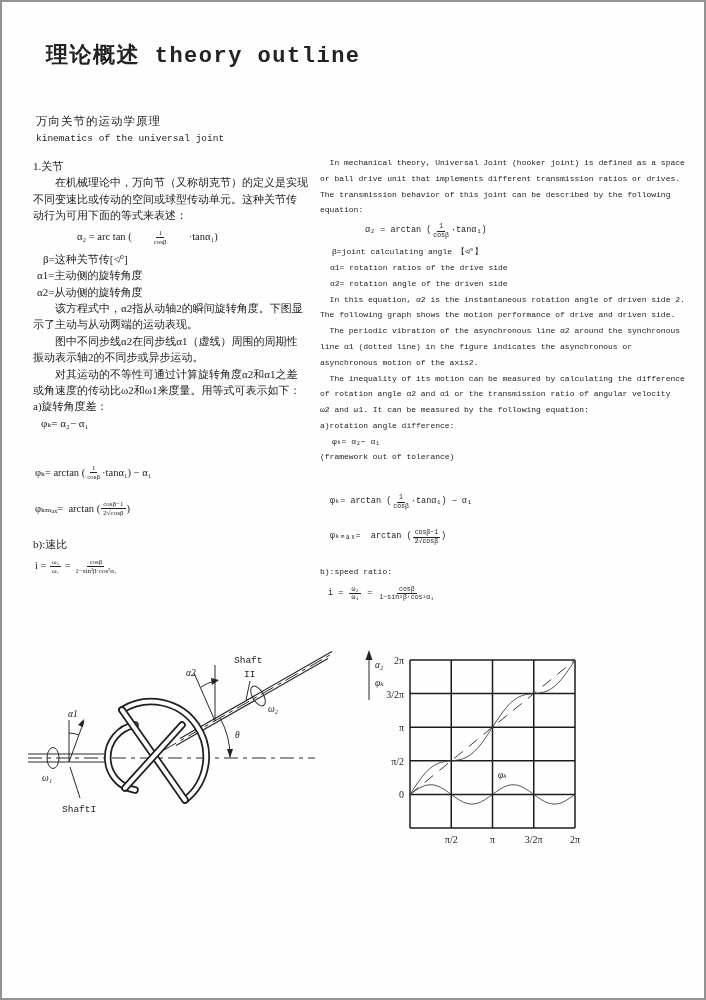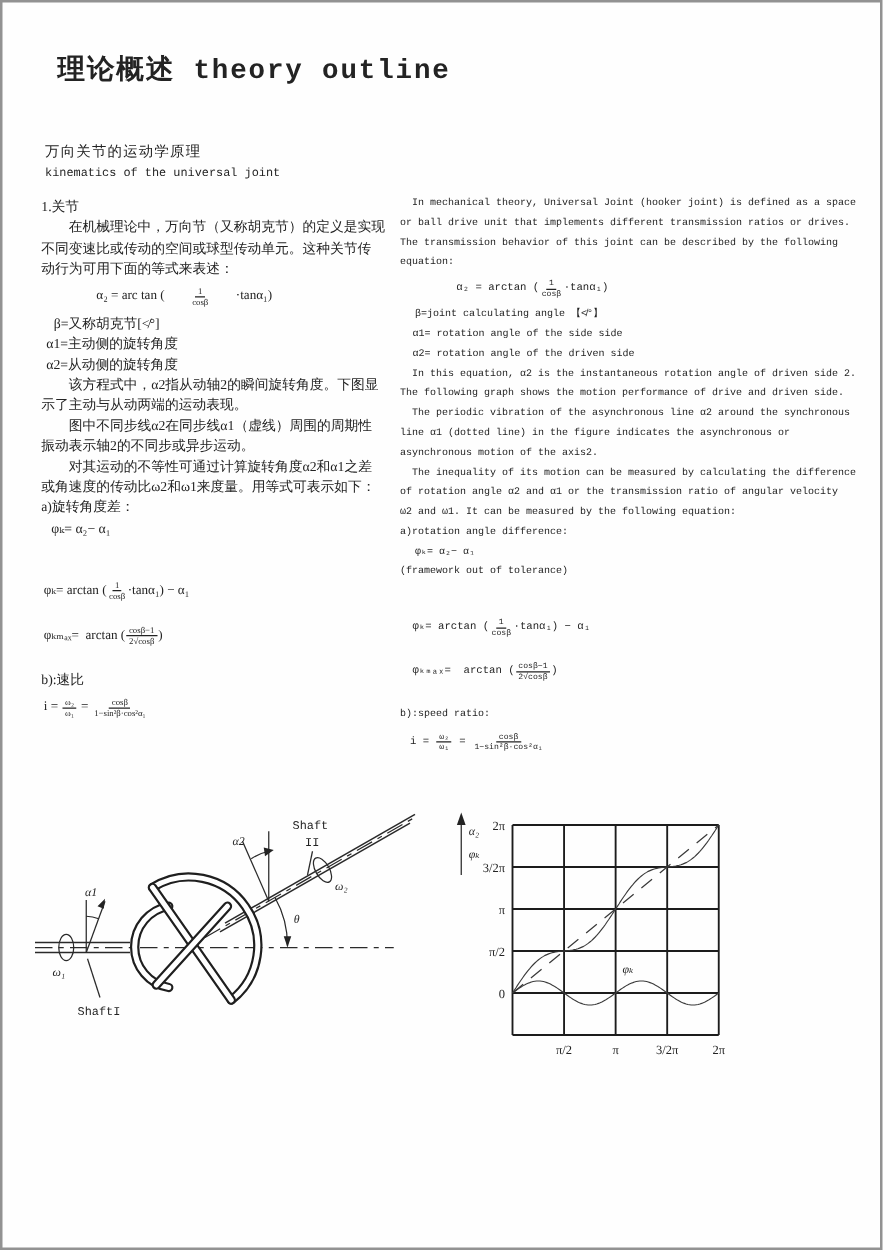--- a/index.html
+++ b/index.html
@@ -73,21 +73,21 @@
   <div class="pre">　　在机械理论中，万向节（又称胡克节）的定义是实现
 不同变速比或传动的空间或球型传动单元。这种关节传
 动行为可用下面的等式来表述：</div>
 
   <div class="eq ind38">
     <span>α₂ = arc tan (</span>
     <span class="frac"><span class="num">1</span><span class="den">cosβ</span></span>
     <span>·tanα₁)</span>
   </div>
 
-  <div class="ind10">β=又称胡克节[≮°]</div>
+  <div class="ind10">β=这种关节传[≮°]</div>
   <div class="ind4">α1=主动侧的旋转角度</div>
   <div class="ind4">α2=从动侧的旋转角度</div>
 
   <div class="pre">　　该方程式中，α2指从动轴2的瞬间旋转角度。下图显
 示了主动与从动两端的运动表现。</div>
   <div class="pre">　　图中不同步线α2在同步线α1（虚线）周围的周期性
 振动表示轴2的不同步或异步运动。</div>
   <div class="pre">　　对其运动的不等性可通过计算旋转角度α2和α1之差
 或角速度的传动比ω2和ω1来度量。用等式可表示如下：</div>
 
@@ -124,21 +124,21 @@
 The transmission behavior of this joint can be described by the following
 equation:</div>
 
   <div class="eq ind45">
     <span>α₂ = arctan (</span>
     <span class="frac"><span class="num">1</span><span class="den">cosβ</span></span>
     <span>·tanα₁)</span>
   </div>
 
   <div class="ind12">β=joint calculating angle 【≮°】</div>
-  <div class="ind10">α1= rotation angle of the side side</div>
+  <div class="ind10">α1= rotation ratios of the drive side</div>
   <div class="ind10">α2= rotation angle of the driven side</div>
 
   <div class="pre">  In this equation, α2 is the instantaneous rotation angle of driven side 2.
 The following graph shows the motion performance of drive and driven side.</div>
   <div class="pre">  The periodic vibration of the asynchronous line α2 around the synchronous
 line α1 (dotted line) in the figure indicates the asynchronous or
 asynchronous motion of the axis2.</div>
   <div class="pre">  The inequality of its motion can be measured by calculating the difference
 of rotation angle α2 and α1 or the transmission ratio of angular velocity
 ω2 and ω1. It can be measured by the following equation:</div>

